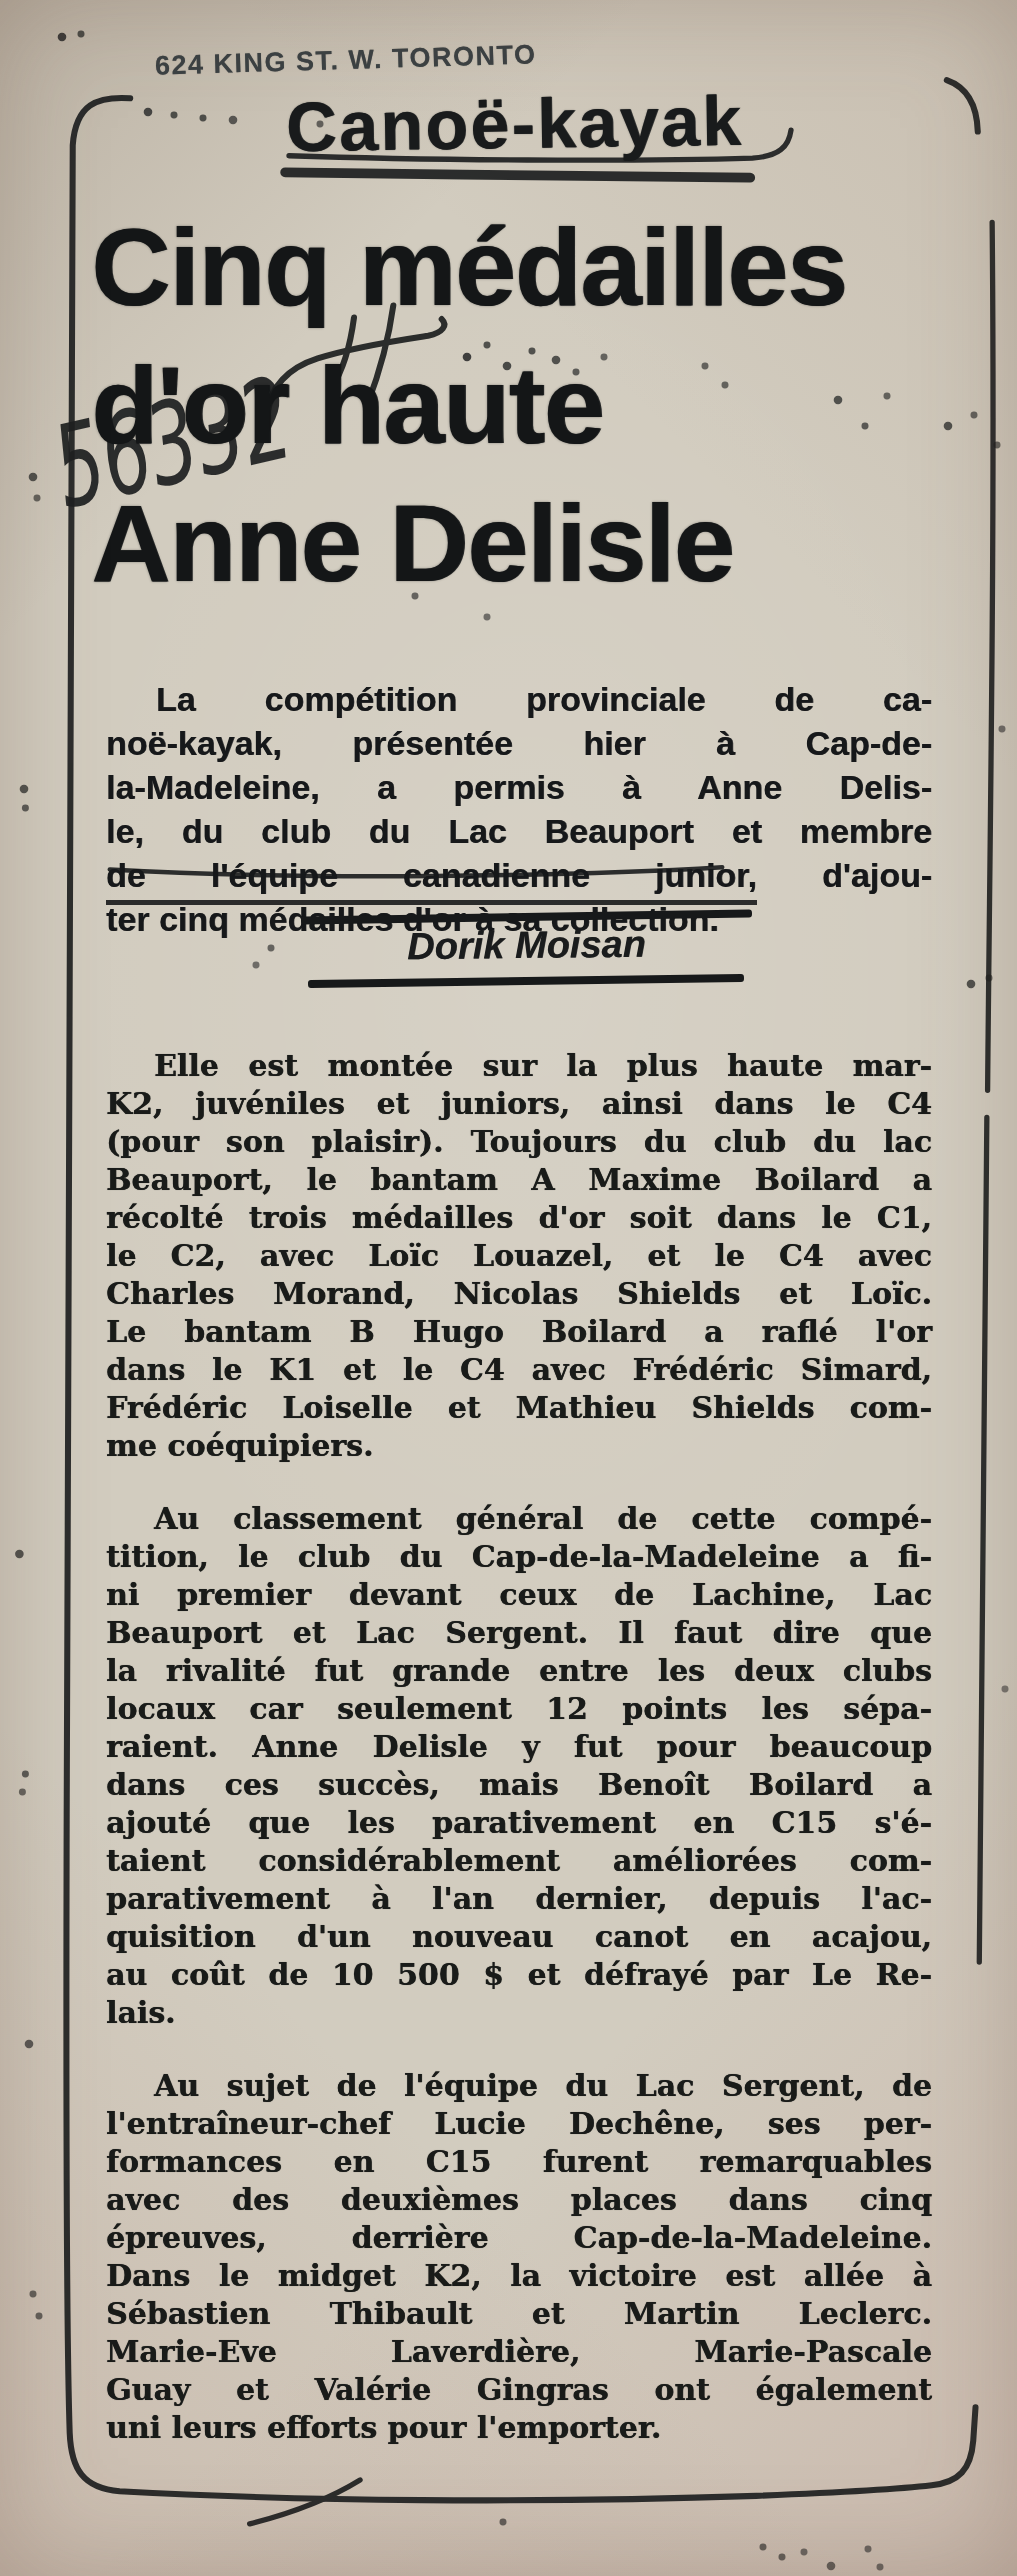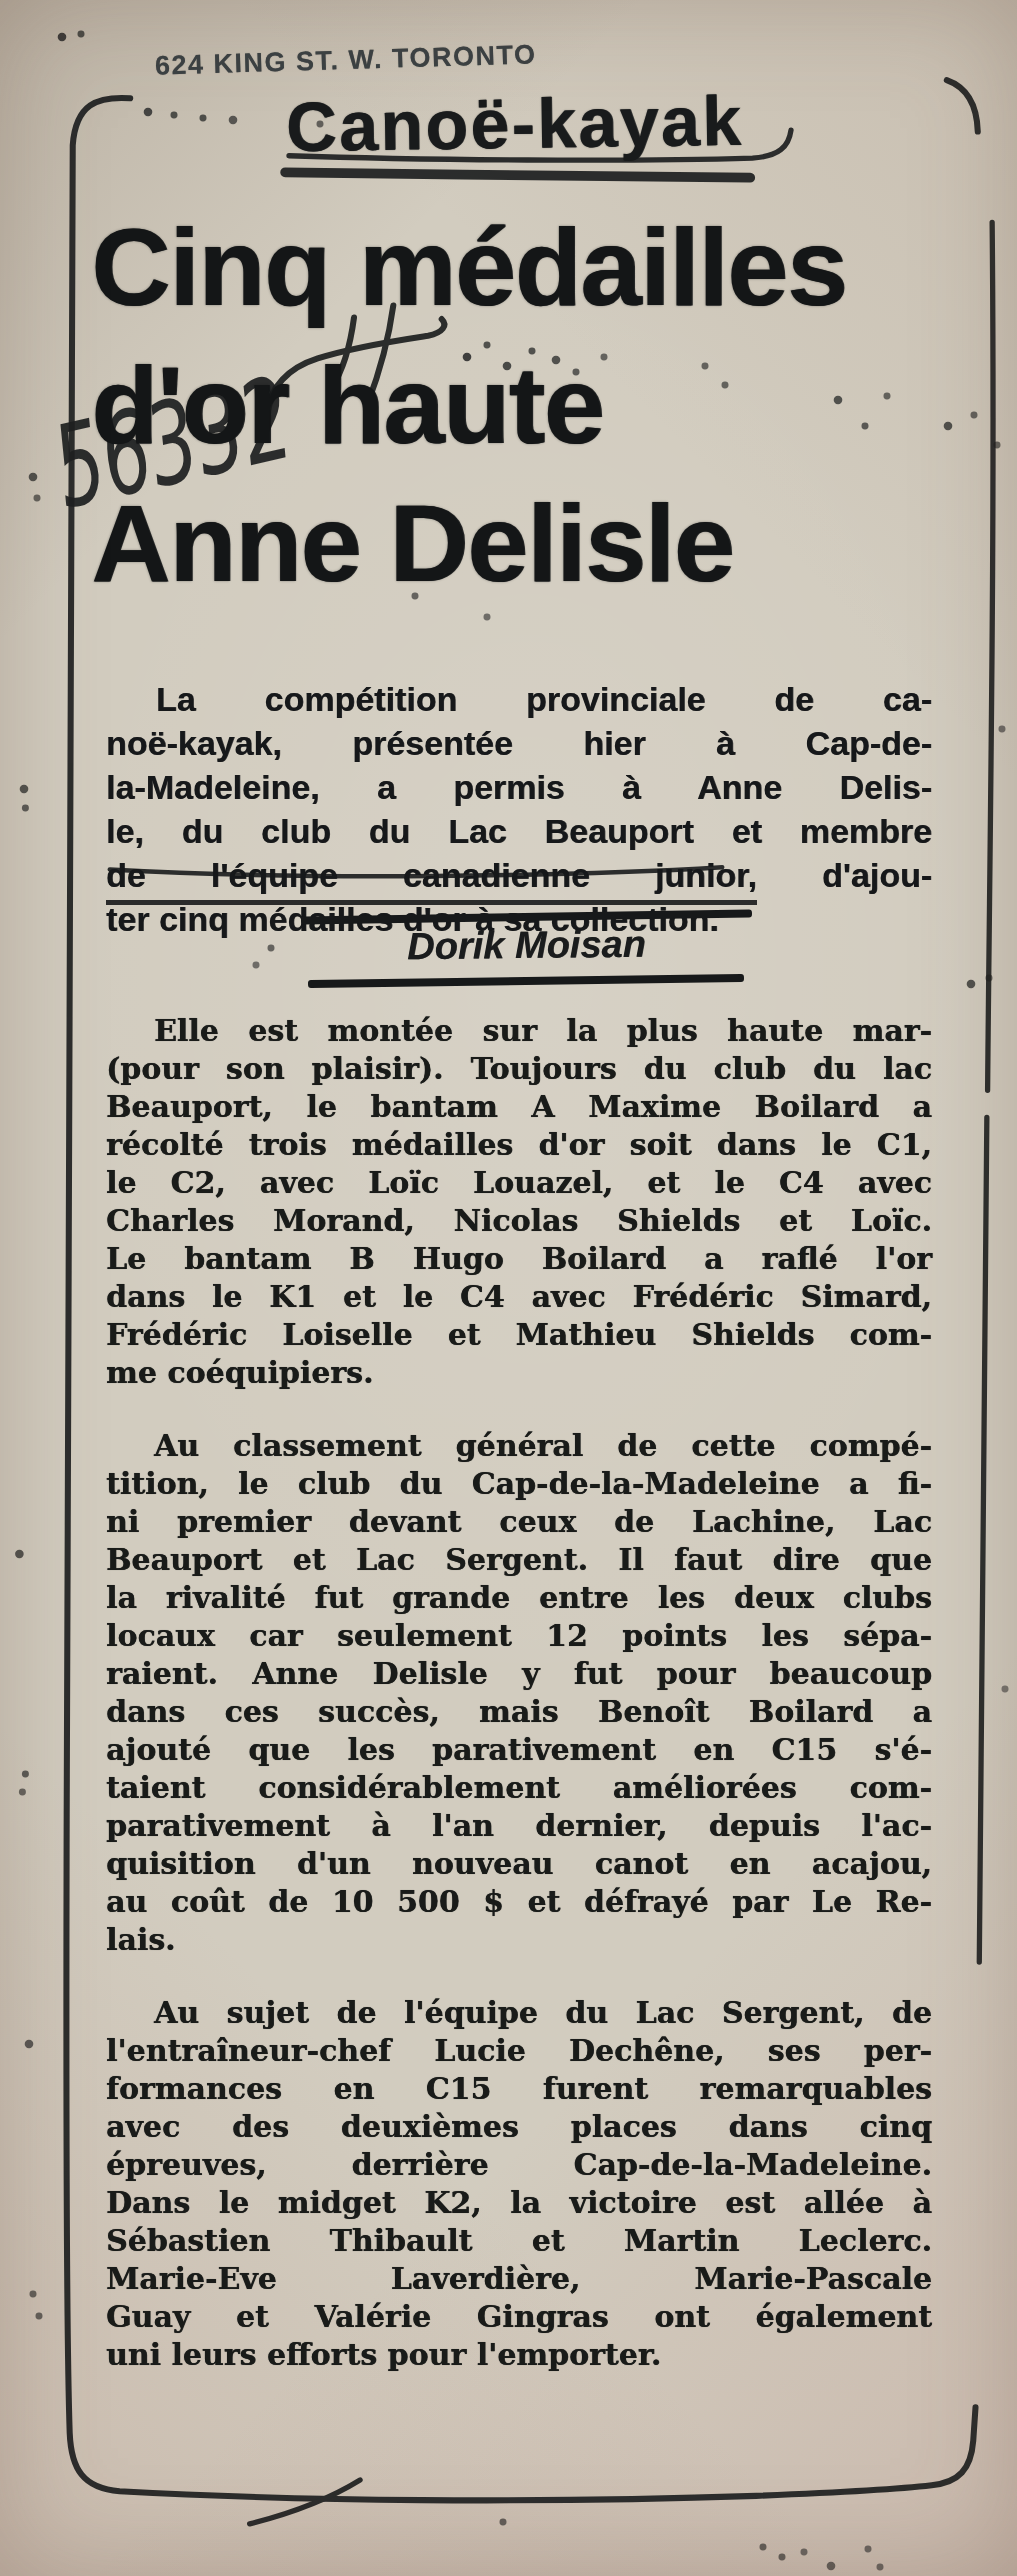--- a/index.html
+++ b/index.html
@@ -76,21 +76,21 @@
   }
   
   .bodycol{
     left:106px;top:1012px;width:826px;
     font-family:"DejaVu Serif", serif;
     font-size:30px;line-height:38px;font-weight:700;
     color:#191b19;
     text-shadow:0.4px 0 0 rgba(25,27,25,0.85), 0 0 1.1px rgba(25,27,25,0.35);
   }
   .para{margin:0 0 35px 0;}
-  .para .ln:first-child{text-indent:48px;}
+  .para .ln:first-child{text-indent:48px;margin-top:35px;}
   
   .specks{
     left:0;top:0;width:3.8px;height:3.8px;border-radius:50%;background:transparent;
     box-shadow:
       60px 35px 0 2.3px rgba(26,28,29,0.8),
       79px 32px 0 1.5px rgba(26,28,29,0.7),
       146px 110px 0 2.3px rgba(26,28,29,0.75),
       172px 113px 0 1.5px rgba(26,28,29,0.7),
       201px 116px 0 1.5px rgba(26,28,29,0.7),
       231px 118px 0 2.3px rgba(26,28,29,0.65),
@@ -202,20 +202,21 @@
     <div class="lastline">ter cinq médailles d'or à sa collection.</div>
   </div>
 
   <div class="byline-rule top"></div>
   <div class="byline-name">Dorik Moisan</div>
   <div class="byline-rule bottom"></div>
 
   <div class="abs bodycol">
     <div class="para">
         <div class="ln">Elle est montée sur la plus haute mar-</div>
+        <div class="ln">K2, juvéniles et juniors, ainsi dans le C4</div>
         <div class="ln">(pour son plaisir). Toujours du club du lac</div>
         <div class="ln">Beauport, le bantam A Maxime Boilard a</div>
         <div class="ln">récolté trois médailles d'or soit dans le C1,</div>
         <div class="ln">le C2, avec Loïc Louazel, et le C4 avec</div>
         <div class="ln">Charles Morand, Nicolas Shields et Loïc.</div>
         <div class="ln">Le bantam B Hugo Boilard a raflé l'or</div>
         <div class="ln">dans le K1 et le C4 avec Frédéric Simard,</div>
         <div class="ln">Frédéric Loiselle et Mathieu Shields com-</div>
         <div class="ln ln-last">me coéquipiers.</div>
       </div>

